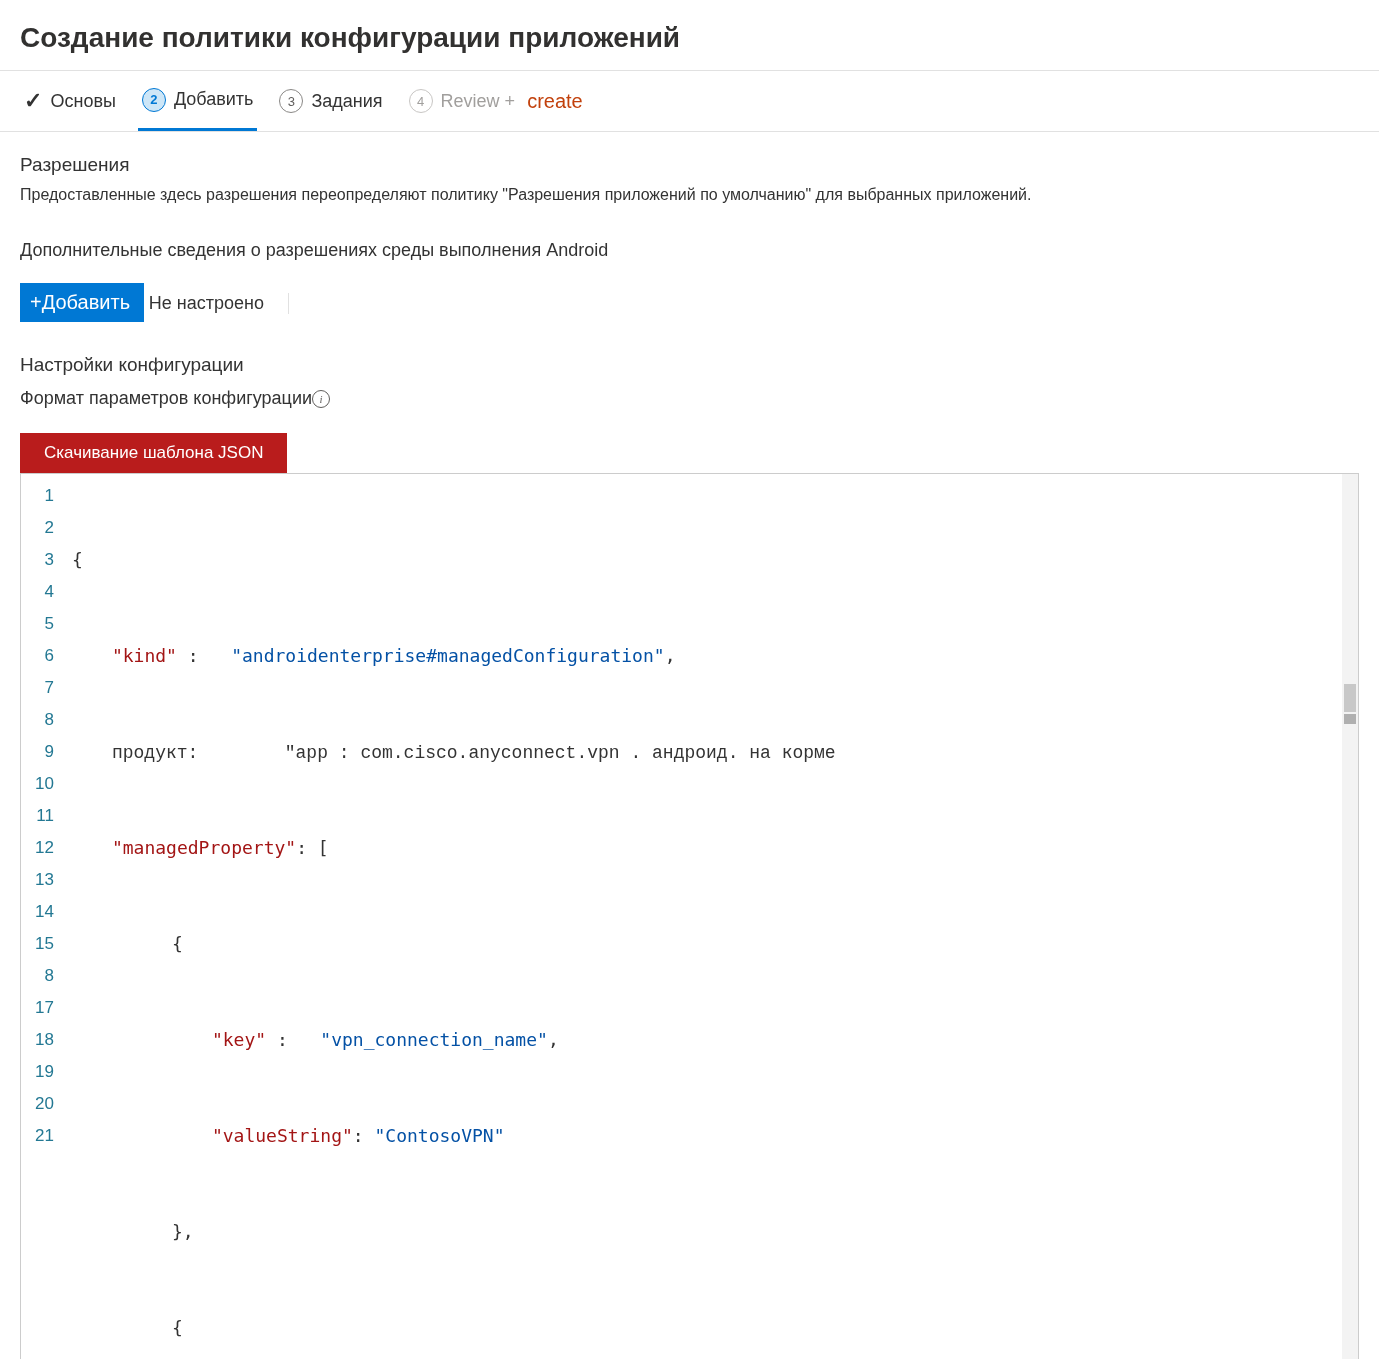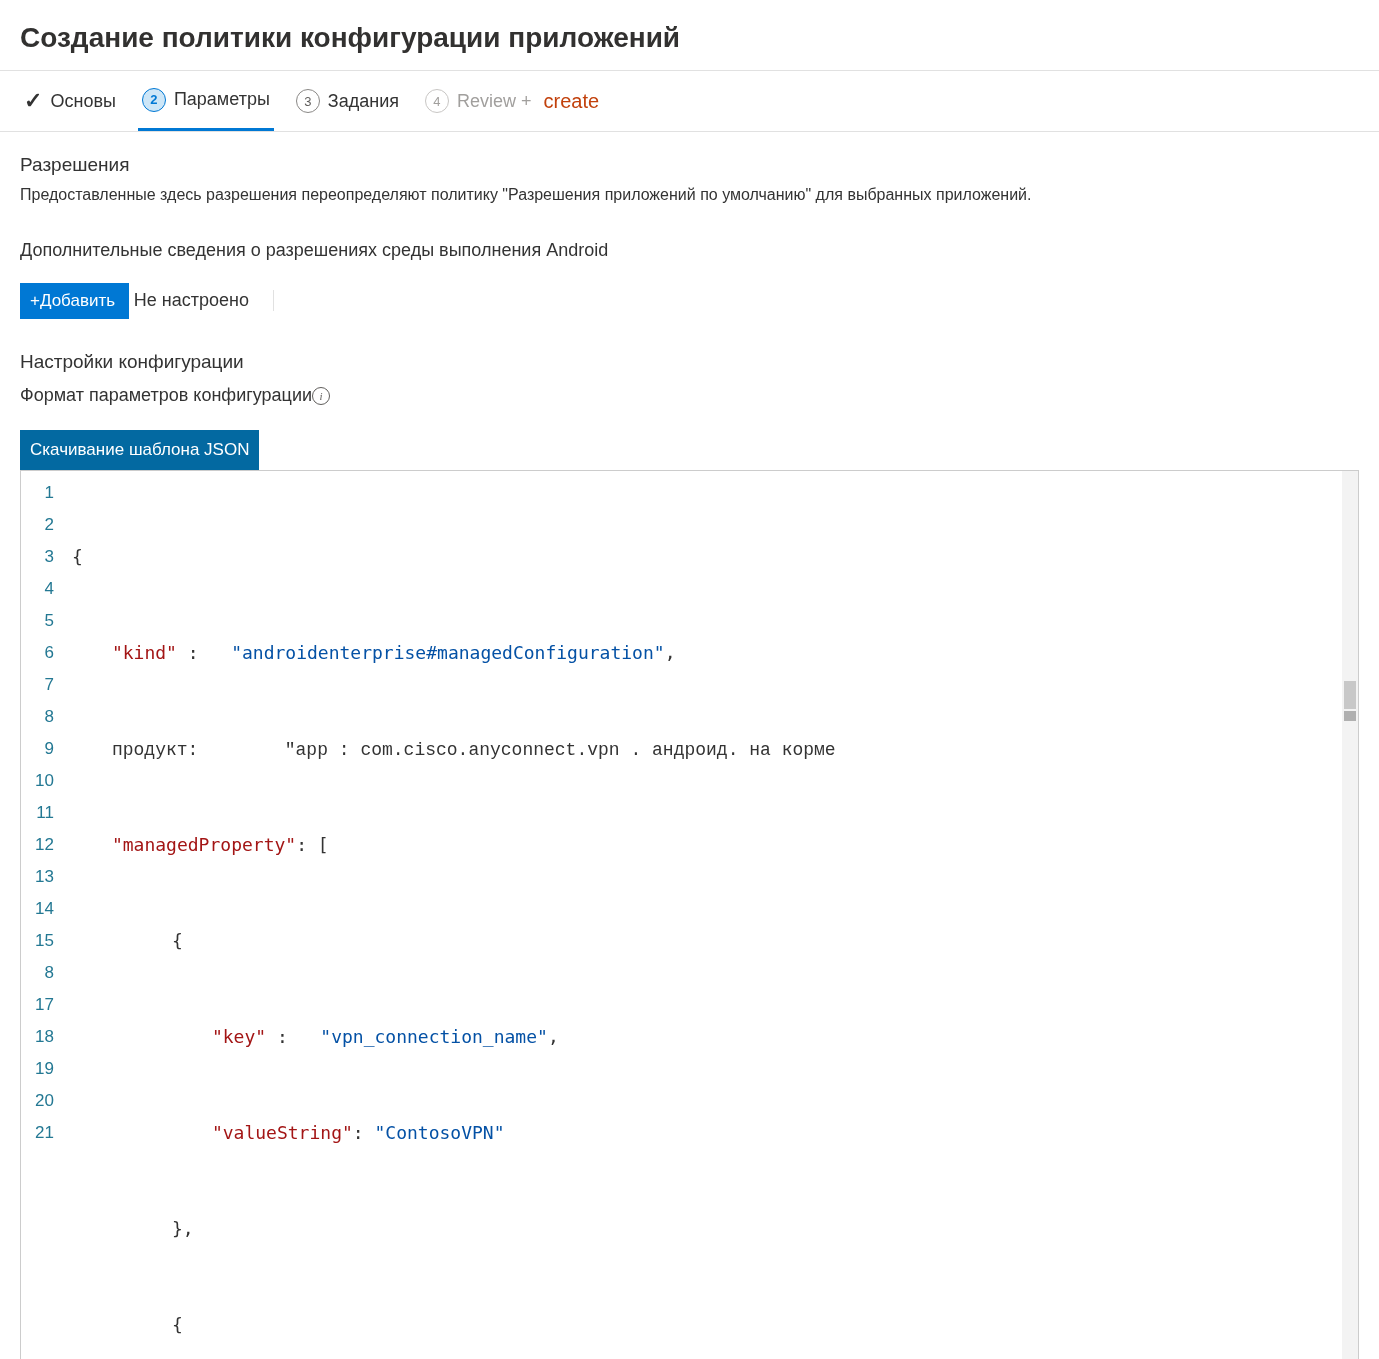--- a/index.html
+++ b/index.html
@@ -71,21 +71,21 @@
   }
   .content { padding: 22px 20px; }
   .section-heading { font-size: 19px; margin-bottom: 10px; }
   .desc { font-size: 16px; margin-bottom: 36px; }
   .link-text { font-size: 18px; margin-bottom: 22px; }
   .btn-primary {
     background: #0078d4;
     color: #fff;
     border: none;
     padding: 8px 14px 8px 10px;
-    font-size: 17px;
+    font-size: 20px;
     cursor: pointer;
     margin-bottom: 14px;
   }
   .status-text { font-size: 18px; margin-bottom: 40px; padding-right:24px; border-right:1px solid #e1e1e1; display:inline-block;}
   .config-heading { font-size: 19px; margin-bottom: 12px; }
   .form-row {
     display: flex;
     align-items: center;
     gap: 20px;
     margin-bottom: 24px;
@@ -117,24 +117,24 @@
     align-items: center;
     font-size: 17px;
     cursor: pointer;
     background: #fff;
   }
   .select-box .chev {
     font-size: 14px;
     color: #605e5c;
   }
   .download-btn {
-    background: #0369a1;
+    background: #b91c1c;
     color: #fff;
     border: none;
-    padding: 10px 10px;
+    padding: 10px 24px;
     font-size: 17px;
     cursor: pointer;
   }
   .editor-wrap {
     border: 1px solid #ccc;
     margin-top: 0;
     display: flex;
     position: relative;
   }
   .gutter {
@@ -190,21 +190,21 @@
 
 <h1 class="page-title">Создание политики конфигурации приложений</h1>
 
 <div class="wizard-tabs">
   <div class="tab">
     <span class="check">✓</span>
     <span>Основы</span>
   </div>
   <div class="tab active">
     <span class="step-circle">2</span>
-    <span>Параметры</span>
+    <span>Добавить</span>
   </div>
   <div class="tab">
     <span class="step-circle">3</span>
     <span>Задания</span>
   </div>
   <div class="tab disabled">
     <span class="step-circle">4</span>
     <span>Review +</span>
     <span class="sub">create</span>
   </div>

